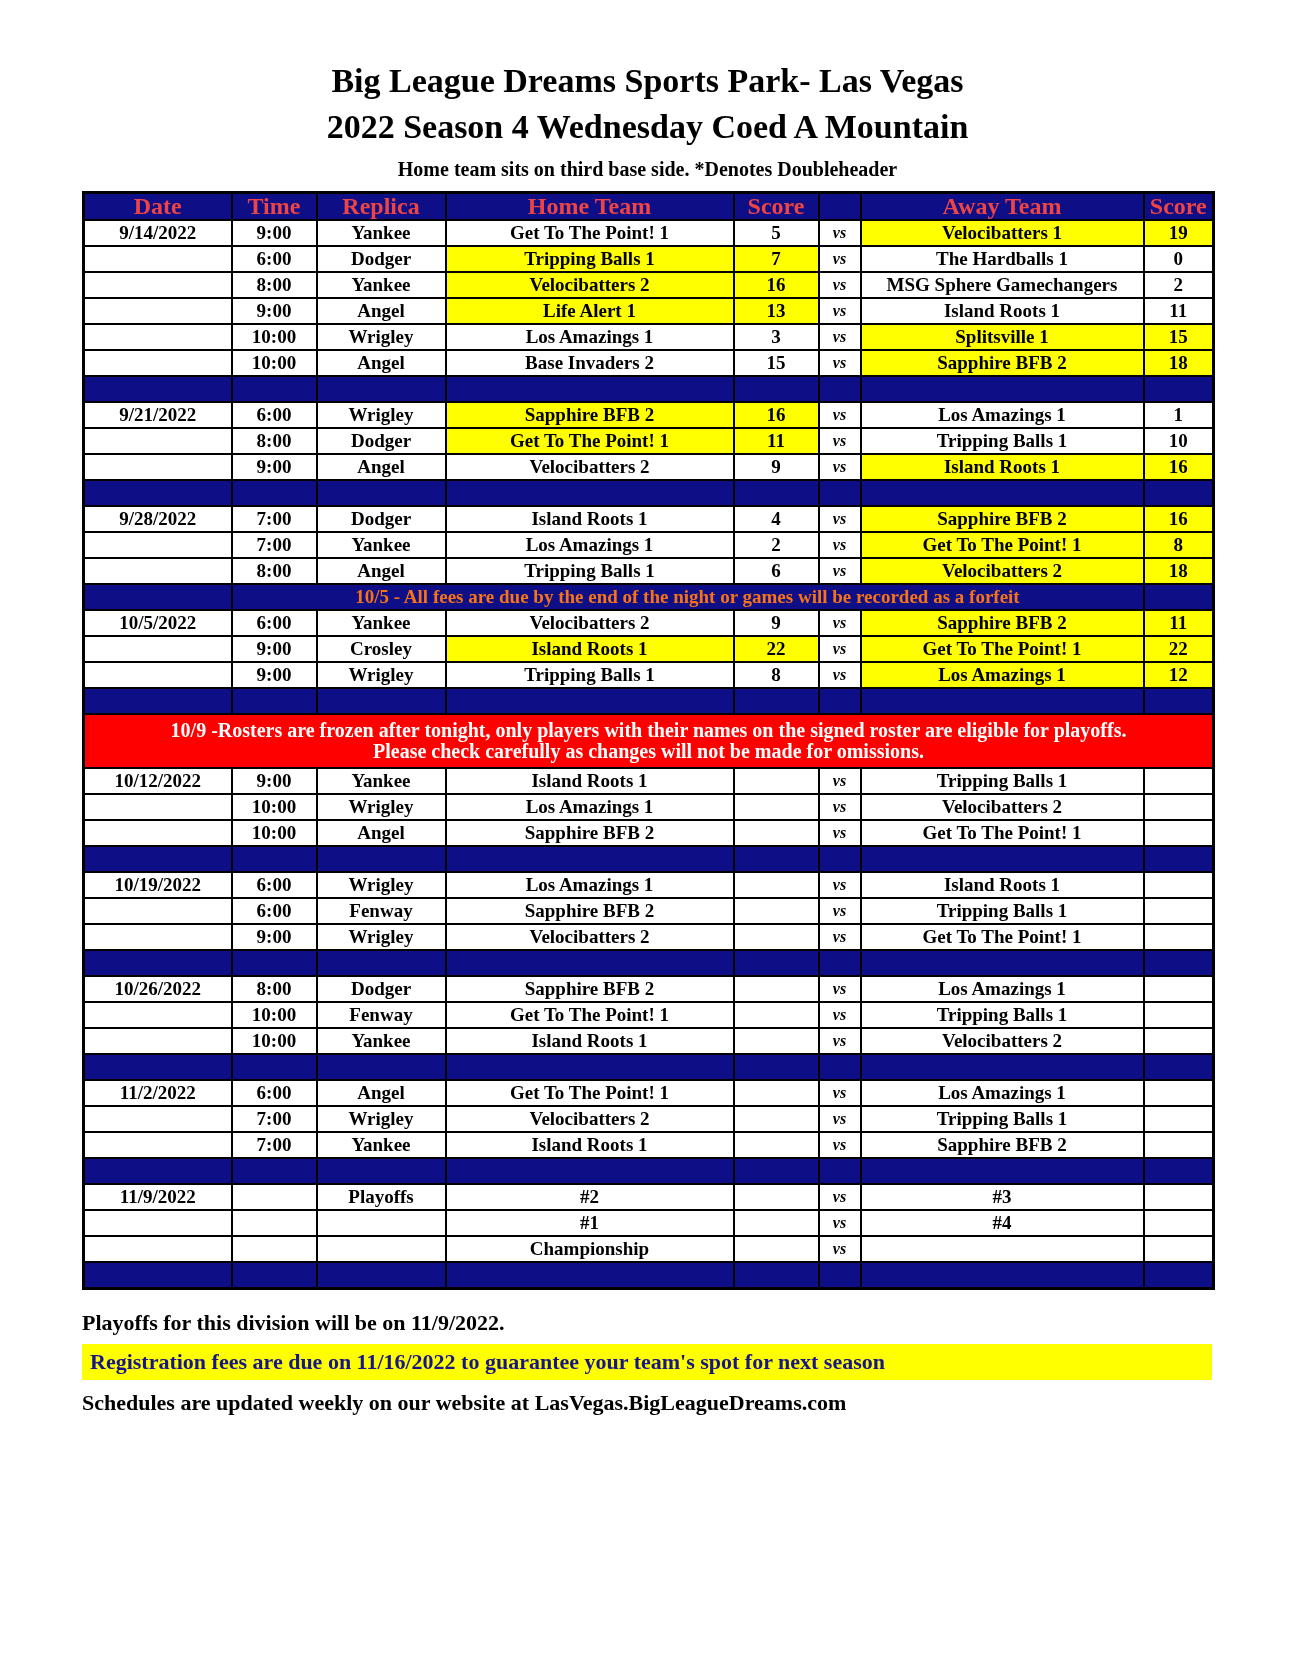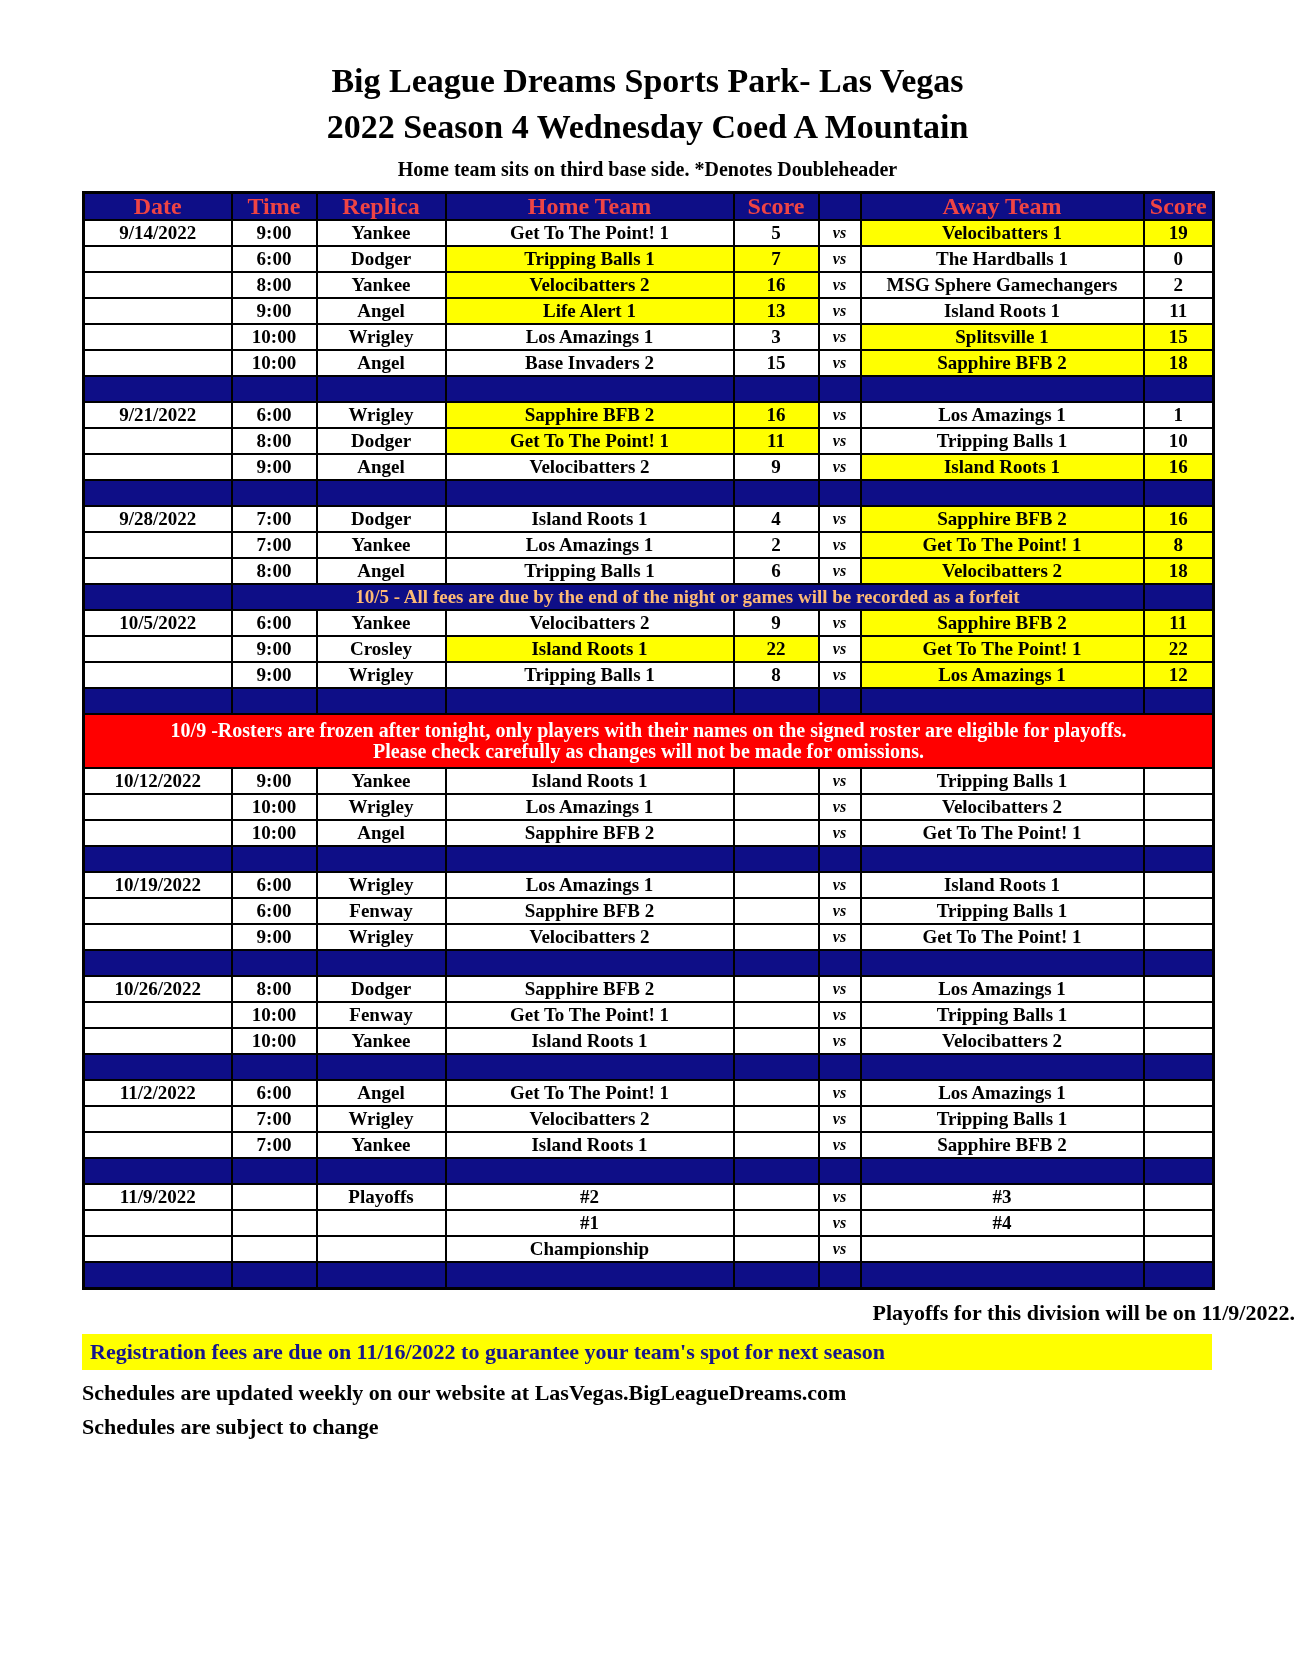--- a/index.html
+++ b/index.html
@@ -18,25 +18,25 @@
   }
   .sched th,.sched td{
     border:2px solid #000;height:24px;padding:0 2px;
     text-align:center;vertical-align:middle;
     font-size:19px;font-weight:bold;line-height:1.05;
     overflow:hidden;white-space:nowrap;
   }
   .sched th{background:var(--navy);color:#ef4444;font-size:24px;}
   .sched td.win{background:var(--hl);}
   .sched tr.sep-row td{background:var(--navy);}
-  .sched tr.banner-row td{background:var(--navy);color:#fdba74;font-size:19px;margin-left:31px;}
+  .sched tr.banner-row td{background:var(--navy);color:#f97316;font-size:19px;margin-left:31px;}
   .sched tr.red-row td{background:var(--red);color:#fff;height:52px;font-size:20px;white-space:normal;}
   .sched td.vs-cell{font-style:italic;font-size:16px;}
   .foot{margin-left:82px;font-size:22px;}
-  .playoffs{margin-top:10px;text-align:right;}
+  .playoffs{margin-top:20px;}
   .registration{margin-top:8px;width:1114px;background:var(--hl);color:var(--regtext);padding:5px 8px;}
   .website{margin-top:10px;}
   .change{margin-top:8px;}
 </style>
 </head>
 <body>
 
 <div class="page">
   <div class="title">Big League Dreams Sports Park- Las Vegas</div>
   <div class="subtitle">2022 Season 4 Wednesday Coed A Mountain</div>
@@ -456,14 +456,13 @@
           <td></td>
           <td></td>
           <td></td>
         </tr>
       </tbody>
   </table>
 
   <div class="foot playoffs">Playoffs for this division will be on 11/9/2022.</div>
   <div class="foot registration">Registration fees are due on 11/16/2022 to guarantee your team's spot for next season</div>
   <div class="foot website">Schedules are updated weekly on our website at LasVegas.BigLeagueDreams.com</div>
-  <div class="foot change">Schedules are subject to change</div>
 </div>
 
 </body></html>

